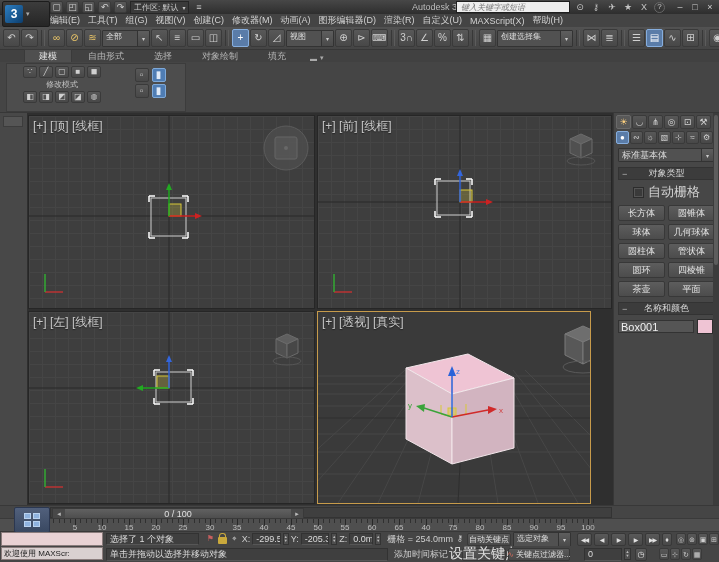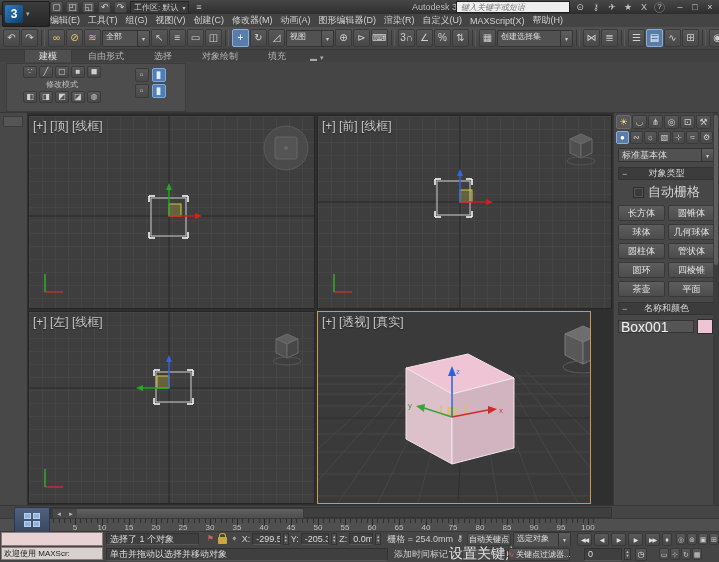--- a/index.html
+++ b/index.html
@@ -82,21 +82,21 @@
   .ro-h{margin:5px 4px 0 4px;height:11px;background:#3c3c3c;border:1px solid #333;display:flex;align-items:center;
     font-size:9px;color:#d8d8d8;position:relative;}
   .ro-h .minus{position:absolute;left:3px;font-size:9px;color:#bbb;}
   .ro-h .ro-t{flex:1;text-align:center;}
   .ag-row{display:flex;align-items:center;gap:4px;justify-content:center;margin-top:3px;font-size:13px;color:#d0d0d0;}
   .chk{width:9px;height:9px;background:#3a3a3a;border:1px solid #2c2c2c;box-shadow:inset 0 0 0 1px #555;}
   .cp-grid{display:grid;grid-template-columns:47px 47px;gap:3px 3px;justify-content:center;margin-top:4px;}
   .cp-btn{height:14px;background:linear-gradient(#5d5d5d,#4c4c4c);border:1px solid #383838;border-radius:2px;
     color:#e3e3e3;font-size:9px;display:flex;align-items:center;justify-content:center;white-space:nowrap;overflow:hidden;}
   .nc-row{display:flex;align-items:center;gap:3px;margin:4px 4px 0 4px;}
-  .name-fld{width:76px;height:13px;background:#555;border:1px solid #333;color:#f0f0f0;font-size:14px;
+  .name-fld{width:76px;height:13px;background:#555;border:1px solid #333;color:#f0f0f0;font-size:11px;
     padding:0 2px;font-family:inherit;box-sizing:border-box;}
   .swatch{width:14px;height:13px;border:1px solid #2e2e2e;}
   .cp-scroll{position:absolute;right:0px;top:0;width:6px;height:392px;background:#3c3c3c;}
   .cp-scroll .thumb{position:absolute;left:1px;top:2px;width:4px;height:150px;background:#5d5d5d;border-radius:2px;}
   
   .sliderrow{position:absolute;left:0;top:505px;width:719px;height:13px;background:#454545;border-top:1px solid #383838;box-sizing:border-box;}
   .layoutbtn{position:absolute;left:14px;top:1px;width:34px;height:24px;z-index:4;background:linear-gradient(#51607c,#394861);
     border:1px solid #2b3750;border-radius:2px;display:flex;align-items:center;justify-content:center;}
   .lgrid{display:grid;grid-template-columns:7px 7px;grid-template-rows:6px 6px;gap:2px;}
   .lgrid span{background:#8fb3e0;border:1px solid #b9d2f0;}
@@ -496,20 +496,21 @@
       <span class="lgrid">
           <span></span>
           <span></span>
           <span></span>
           <span></span>
         </span>
     </div>
     <div class="track">
       <div class="handle">
         <span class="hb">◂</span>
+        <span class="ht">0 / 100</span>
         <span class="hb">▸</span>
       </div>
     </div>
   </div>
 
   <div class="ruler">
     <span class="ib mini-curve">∿</span>
     <div class="ticks-minor"></div>
     <div class="ticks-major"></div>
     <span class="tick-label" style="left:48px">0</span>

